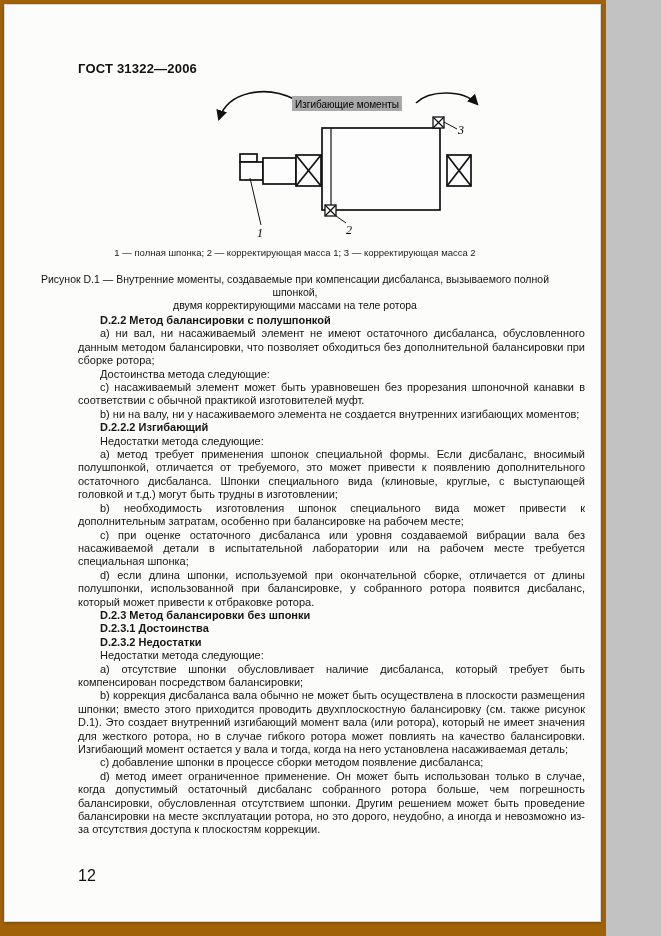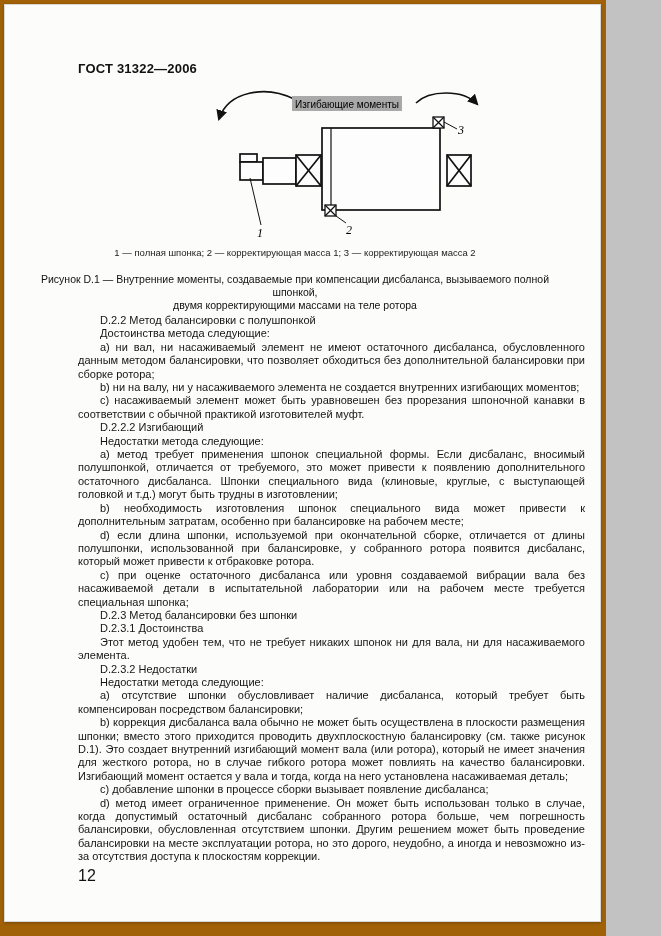--- a/index.html
+++ b/index.html
@@ -50,21 +50,21 @@
   .textblock {
     position:absolute;
     left:78px; top:314px;
     width:507px;
     font-size:11px;
     line-height:13.4px;
     text-align:justify;
     color:#151515;
   }
   .textblock p { margin:0; text-indent:22px; }
-  .textblock p.h { font-weight:normal; }
+  .textblock p.h { font-weight:bold; }
   .page-number {
     position:absolute;
     left:78px; top:867px;
     font-size:16px;
   }
 </style>
 </head>
 <body>
 
 <div class="page">
@@ -135,35 +135,34 @@
 
   <div class="legend">1 — полная шпонка; 2 — корректирующая масса 1; 3 — корректирующая масса 2</div>
 
   <div class="fig-caption">
     <div>Рисунок D.1 — Внутренние моменты, создаваемые при компенсации дисбаланса, вызываемого полной шпонкой,</div>
     <div>двумя корректирующими массами на теле ротора</div>
   </div>
 
   <div class="textblock">
     <p class="h">D.2.2 Метод балансировки с полушпонкой</p>
+    <p class="p">a) ни вал, ни насаживаемый элемент не имеют остаточного дисбаланса, обусловленного данным методом балансировки, что позволяет обходиться без дополнительной балансировки при сборке ротора;</p>
     <p class="p">Достоинства метода следующие:</p>
-    <p class="p">a) ни вал, ни насаживаемый элемент не имеют остаточного дисбаланса, обусловленного данным методом балансировки, что позволяет обходиться без дополнительной балансировки при сборке ротора;</p>
+    <p class="p">c) насаживаемый элемент может быть уравновешен без прорезания шпоночной канавки в соответствии с обычной практикой изготовителей муфт.</p>
     <p class="p">b) ни на валу, ни у насаживаемого элемента не создается внутренних изгибающих моментов;</p>
-    <p class="p">c) насаживаемый элемент может быть уравновешен без прорезания шпоночной канавки в соответствии с обычной практикой изготовителей муфт.</p>
     <p class="h">D.2.2.2 Изгибающий</p>
     <p class="p">Недостатки метода следующие:</p>
     <p class="p">a) метод требует применения шпонок специальной формы. Если дисбаланс, вносимый полушпонкой, отличается от требуемого, это может привести к появлению дополнительного остаточного дисбаланса. Шпонки специального вида (клиновые, круглые, с выступающей головкой и т.д.) могут быть трудны в изготовлении;</p>
     <p class="p">b) необходимость изготовления шпонок специального вида может привести к дополнительным затратам, особенно при балансировке на рабочем месте;</p>
+    <p class="p">c) при оценке остаточного дисбаланса или уровня создаваемой вибрации вала без насаживаемой детали в испытательной лаборатории или на рабочем месте требуется специальная шпонка;</p>
     <p class="p">d) если длина шпонки, используемой при окончательной сборке, отличается от длины полушпонки, использованной при балансировке, у собранного ротора появится дисбаланс, который может привести к отбраковке ротора.</p>
-    <p class="p">c) при оценке остаточного дисбаланса или уровня создаваемой вибрации вала без насаживаемой детали в испытательной лаборатории или на рабочем месте требуется специальная шпонка;</p>
     <p class="h">D.2.3 Метод балансировки без шпонки</p>
     <p class="h">D.2.3.1 Достоинства</p>
-    <p class="p">Этот метод удобен тем, что не требует никаких шпонок ни для вала, ни для насаживаемого элемента.</p>
     <p class="h">D.2.3.2 Недостатки</p>
     <p class="p">Недостатки метода следующие:</p>
     <p class="p">a) отсутствие шпонки обусловливает наличие дисбаланса, который требует быть компенсирован посредством балансировки;</p>
     <p class="p">b) коррекция дисбаланса вала обычно не может быть осуществлена в плоскости размещения шпонки; вместо этого приходится проводить двухплоскостную балансировку (см. также рисунок D.1). Это создает внутренний изгибающий момент вала (или ротора), который не имеет значения для жесткого ротора, но в случае гибкого ротора может повлиять на качество балансировки. Изгибающий момент остается у вала и тогда, когда на него установлена насаживаемая деталь;</p>
-    <p class="p">c) добавление шпонки в процессе сборки вызывает появление дисбаланса;</p>
+    <p class="p">c) добавление шпонки в процессе сборки методом появление дисбаланса;</p>
     <p class="p">d) метод имеет ограниченное применение. Он может быть использован только в случае, когда допустимый остаточный дисбаланс собранного ротора больше, чем погрешность балансировки, обусловленная отсутствием шпонки. Другим решением может быть проведение балансировки на месте эксплуатации ротора, но это дорого, неудобно, а иногда и невозможно из-за отсутствия доступа к плоскостям коррекции.</p>
   </div>
 
   <div class="page-number">12</div>
 </div>
 
 </body></html>

